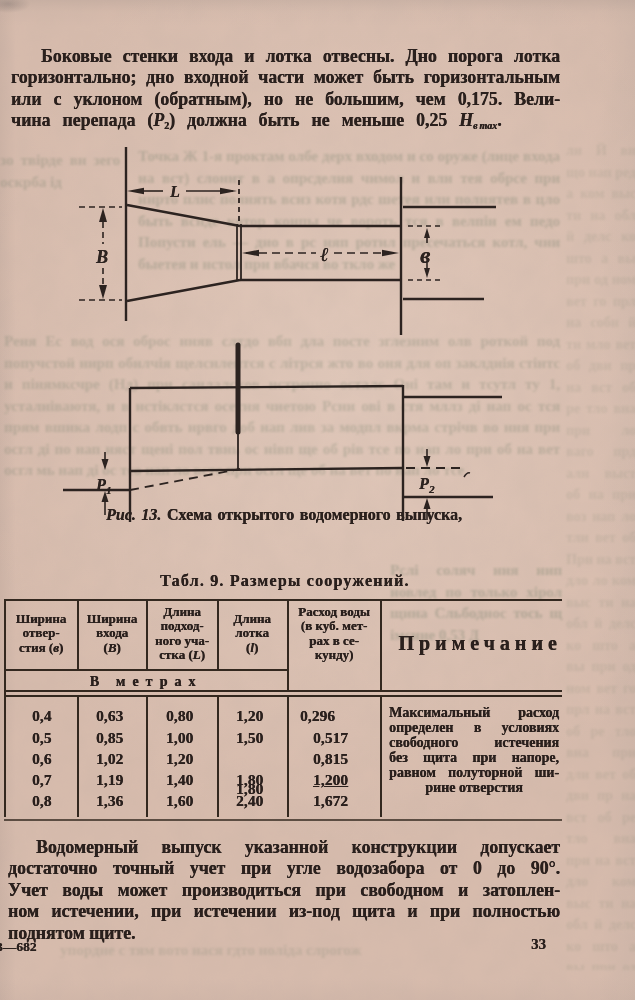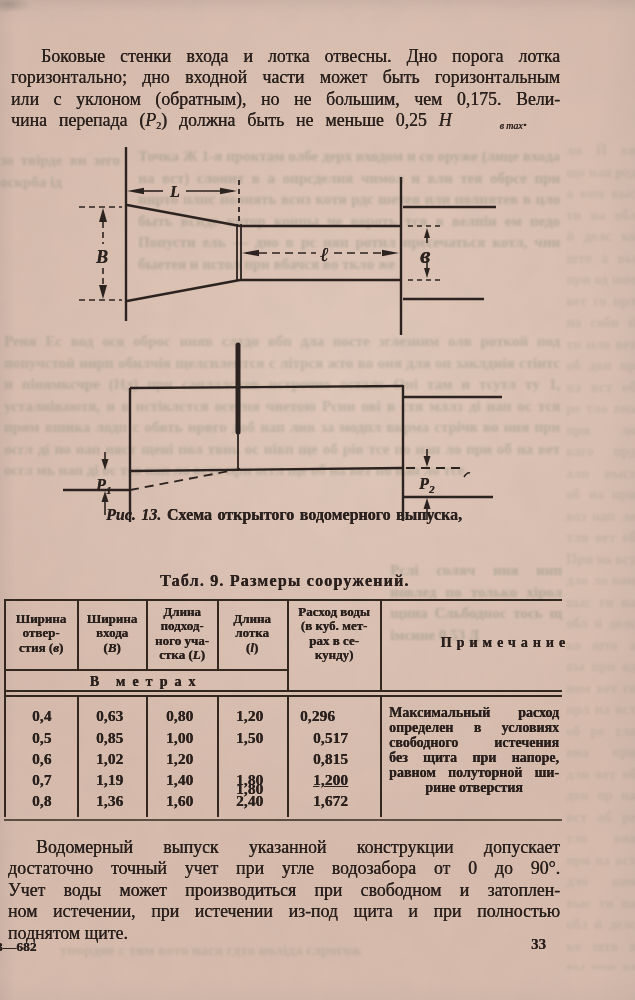--- a/index.html
+++ b/index.html
@@ -2,21 +2,21 @@
 <html><head>
 <meta charset="utf-8">
 <style>
   html,body{margin:0;padding:0;}
   .page{position:relative;width:635px;height:1000px;overflow:hidden;text-shadow:0.35px 0 0 currentColor;
     background:#d8bcad;
     font-family:"Liberation Serif",serif;color:#2a201d;}
   .shade{position:absolute;left:0;top:0;width:635px;height:1000px;pointer-events:none;}
   .bleed{position:absolute;color:rgba(112,126,104,0.24);font-weight:bold;
     filter:blur(1px);font-size:15px;line-height:21.5px;text-align:justify;}
-  .para{position:absolute;font-weight:normal;
+  .para{position:absolute;font-weight:bold;
     font-size:17.8px;line-height:21.4px;letter-spacing:0px;}
   .para .jl{text-align:justify;text-align-last:justify;width:100%;height:21.4px;white-space:nowrap;}
   .para .nl{text-align:left;height:21.4px;white-space:nowrap;}
   .cap{position:absolute;font-weight:bold;font-size:16px;white-space:nowrap;}
   sub.s{font-size:10px;vertical-align:-3px;}
   .tt{position:absolute;font-weight:bold;font-size:16px;letter-spacing:1.2px;white-space:nowrap;}
   .hl{position:absolute;background:#33281f;}
   .cell{position:absolute;font-weight:bold;text-align:center;line-height:14.3px;font-size:13px;}
   .num{position:absolute;font-weight:bold;font-size:15.5px;white-space:nowrap;}
   .note{position:absolute;font-weight:bold;font-size:14px;line-height:14.9px;}
@@ -88,21 +88,21 @@
     </div>
     <div class="bleed" style="left:60px;top:940px;width:500px;height:55px;opacity:0.5;">
       упордне с тям  вото нася  гдто ноліда слрогож
     </div>
   </div>
 
   <div class="para" style="left:11px;top:46px;width:549px;">
     <div class="jl" style="padding-left:30px;width:519px;">Боковые стенки входа и лотка отвесны. Дно порога лотка</div>
     <div class="jl">горизонтально; дно входной части может быть горизонтальным</div>
     <div class="jl">или с уклоном (обратным), но не большим, чем 0,175. Вели-</div>
-    <div class="nl" style="word-spacing:7.5px;">чина перепада (<i>P</i><sub class="s">2</sub>) должна быть не меньше 0,25 <i>Н</i><sub class="s" style="word-spacing:1px;margin-left:48px;"><i>в max</i></sub>.</div>
+    <div class="nl" style="word-spacing:7.5px;">чина перепада (<i>P</i><sub class="s">2</sub>) должна быть не меньше 0,25 <i>Н</i><sub class="s" style="word-spacing:1px;"><i>в max</i></sub>.</div>
   </div>
 
   <svg width="635" height="1000" style="position:absolute;left:0;top:0;" viewBox="0 0 635 1000">
     <g stroke="#2c2320" stroke-width="2.4" fill="none" stroke-linecap="butt">
 
       <line x1="126" y1="147" x2="126" y2="321"></line>
       <line x1="401" y1="177" x2="401" y2="335"></line>
       <line x1="127" y1="205" x2="240" y2="226"></line>
       <line x1="127" y1="301" x2="240" y2="280"></line>
       <line x1="240" y1="226" x2="401" y2="226"></line>
@@ -203,21 +203,21 @@
     <div class="hl" style="left:287px;top:599px;width:1.8px;height:92px;"></div>
     <div class="hl" style="left:287px;top:696px;width:1.8px;height:121px;"></div>
     <div class="hl" style="left:380px;top:599px;width:1.8px;height:92px;"></div>
     <div class="hl" style="left:380px;top:696px;width:1.8px;height:121px;"></div>
 
     <div class="cell" style="left:6px;top:612px;width:70px;">Ширина<br>отвер-<br>стия (<i>в</i>)</div>
     <div class="cell" style="left:79px;top:612px;width:66px;">Ширина<br>входа<br>(<i>В</i>)</div>
     <div class="cell" style="left:148px;top:605px;width:68px;">Длина<br>подход-<br>ного уча-<br>стка (<i>L</i>)</div>
     <div class="cell" style="left:219px;top:612px;width:66px;">Длина<br>лотка<br>(<i>l</i>)</div>
     <div class="cell" style="left:289px;top:605px;width:90px;">Расход воды<br>(в куб. мет-<br>рах в се-<br>кунду)</div>
-    <div class="cell" style="left:390px;top:636px;width:180px;font-size:14px;letter-spacing:5px;text-align:right;">Примечание</div>
+    <div class="cell" style="left:390px;top:636px;width:180px;font-size:20px;letter-spacing:5px;">Примечание</div>
     <div class="cell" style="left:4px;top:675px;width:284px;font-size:14px;letter-spacing:7px;">В метрах</div>
 
     <div class="num" style="left:32px;top:707px;">0,4</div>
     <div class="num" style="left:32px;top:729px;">0,5</div>
     <div class="num" style="left:32px;top:750px;">0,6</div>
     <div class="num" style="left:32px;top:771px;">0,7</div>
     <div class="num" style="left:32px;top:792px;">0,8</div>
 
     <div class="num" style="left:96px;top:707px;">0,63</div>
     <div class="num" style="left:96px;top:729px;">0,85</div>

